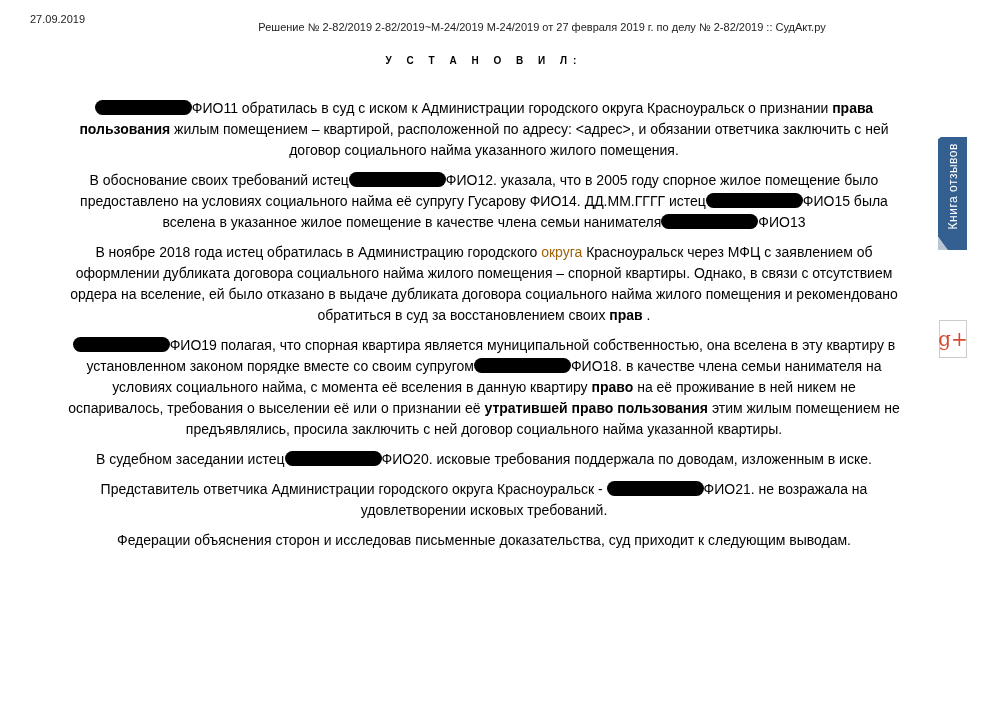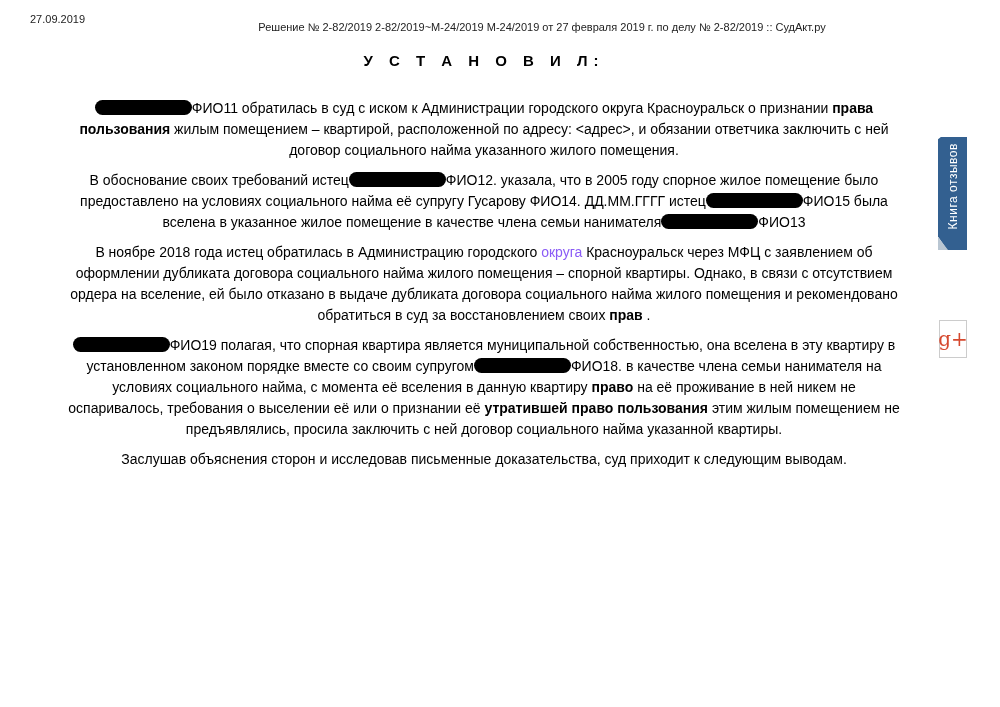--- a/index.html
+++ b/index.html
@@ -7,28 +7,28 @@
     position:relative; width:1000px; height:654px; background:#ffffff;
     font-family:"Liberation Sans", sans-serif; color:#000; overflow:hidden;
   }
   
   .print-header { position:absolute; top:13px; left:30px; right:30px; font-size:11px; color:#222; }
   .print-date { position:absolute; left:0; top:0; }
   .print-title { position:absolute; left:50%; top:8px; transform:translateX(calc(-50% + 42px)); white-space:nowrap; }
   
   .content { position:absolute; left:63px; top:38px; width:842px; font-size:14px; line-height:21px; }
   .intro { margin:0; }
-  .heading { margin:12px 0 0 0; text-align:center; font-size:15px; font-weight:bold; letter-spacing:6px; }
+  .heading { margin:12px 0 0 0; text-align:center; font-size:10px; font-weight:bold; letter-spacing:6px; }
   #paragraphs { margin-top:27px;text-align:center; }
   .para { margin:0 0 9px 0; }
   .redacted {
     display:inline-block; width:97px; height:15px; background:#000;
     border-radius:8px; vertical-align:-2px;
   }
-  .lnk { color:#8b5cf6; text-decoration:none; cursor:pointer; }
+  .lnk { color:#a16207; text-decoration:none; cursor:pointer; }
   .lnk.u { text-decoration:underline; }
   b { font-weight:bold; }
   
   .ribbon { position:absolute; top:137px; right:33px; width:29px; height:113px; cursor:pointer; }
   .ribbon-bg { position:absolute; left:0; top:0; width:100%; height:100%; background:#336090;
     clip-path:polygon(0 2%, 10% 0, 100% 0, 100% 100%, 32% 100%, 0 88%); }
   .ribbon-fold { position:absolute; left:0; bottom:0; width:10px; height:14px; background:#b9c6d2;
     clip-path:polygon(0 8%, 100% 100%, 0 100%); }
   .ribbon-label { position:absolute; left:0; top:0; width:100%; height:88%;
     display:flex; align-items:center; justify-content:center;
@@ -55,21 +55,23 @@
     <span class="print-title">Решение № 2-82/2019 2-82/2019~М-24/2019 М-24/2019 от 27 февраля 2019 г. по делу № 2-82/2019 :: СудАкт.ру</span>
   </div>
 
   <div class="content">
     <div class="heading">У С Т А Н О В И Л:</div>
     <div id="paragraphs">
         <p class="para"><span class="redacted"></span>ФИО11 обратилась в суд с иском к Администрации городского округа Красноуральск о признании <b>права пользования</b> жилым помещением – квартирой, расположенной по адресу: &lt;адрес&gt;, и обязании ответчика заключить с ней договор социального найма указанного жилого помещения.</p>
         <p class="para">В обоснование своих требований истец<span class="redacted"></span>ФИО12. указала, что в 2005 году спорное жилое помещение было предоставлено на условиях социального найма её супругу Гусарову ФИО14. ДД.ММ.ГГГГ истец<span class="redacted"></span>ФИО15 была вселена в указанное жилое помещение в качестве члена семьи нанимателя<span class="redacted"></span>ФИО13</p>
         <p class="para">В ноябре 2018 года истец обратилась в Администрацию городского <a class="lnk">округа</a> Красноуральск через МФЦ с заявлением об оформлении дубликата договора социального найма жилого помещения – спорной квартиры. Однако, в связи с отсутствием ордера на вселение, ей было отказано в выдаче дубликата договора социального найма жилого помещения и рекомендовано обратиться в суд за восстановлением своих <b>прав</b> .</p>
         <p class="para"><span class="redacted"></span>ФИО19 полагая, что спорная квартира является муниципальной собственностью, она вселена в эту квартиру в установленном законом порядке вместе со своим супругом<span class="redacted"></span>ФИО18. в качестве члена семьи нанимателя на условиях социального найма, с момента её вселения в данную квартиру <b>право</b> на её проживание в ней никем не оспаривалось, требования о выселении её или о признании её <b>утратившей право пользования</b> этим жилым помещением не предъявлялись, просила заключить с ней договор социального найма указанной квартиры.</p>
-        <p class="para">Заслушав объяснения сторон и исследовав письменные доказательства, суд приходит к следующим выводам.</p>
+        <p class="para">В судебном заседании истец<span class="redacted"></span>ФИО20. исковые требования поддержала по доводам, изложенным в иске.</p>
+        <p class="para">Представитель ответчика Администрации городского округа Красноуральск - <span class="redacted"></span>ФИО21. не возражала на удовлетворении исковых требований.</p>
+        <p class="para">Федерации объяснения сторон и исследовав письменные доказательства, суд приходит к следующим выводам.</p>
       </div>
   </div>
 
   <div class="ribbon">
     <span class="ribbon-bg"></span>
     <span class="ribbon-fold"></span>
     <span class="ribbon-label">Книга отзывов</span>
   </div>
 
   <div class="gplus">

